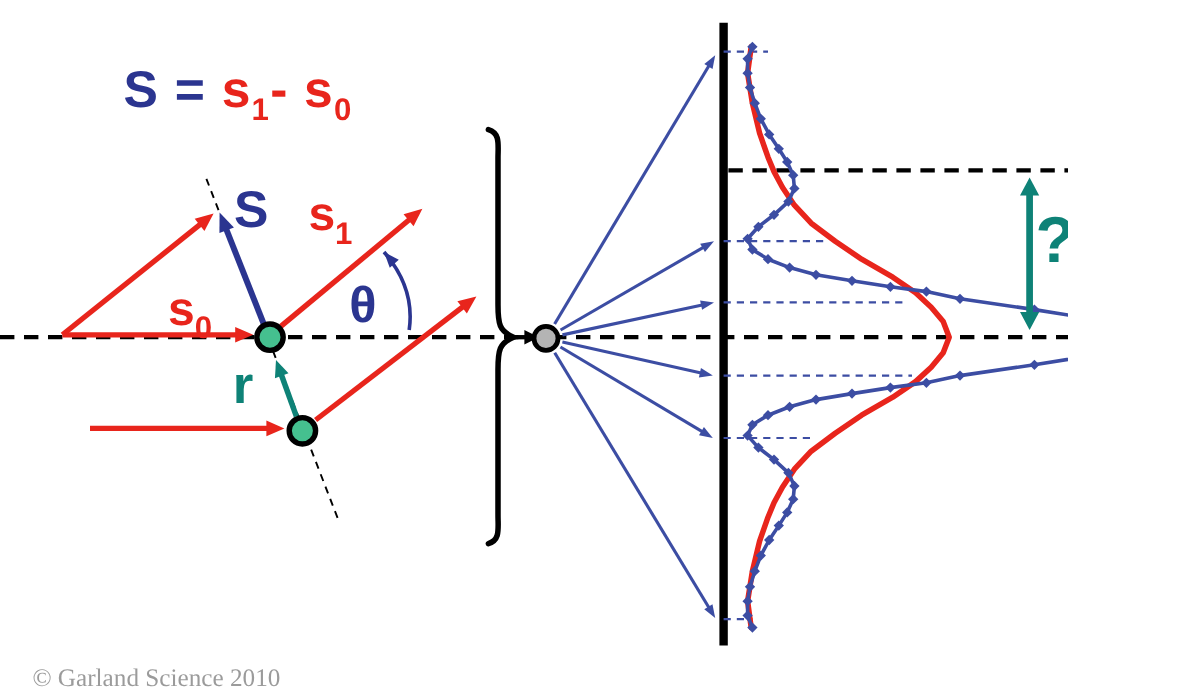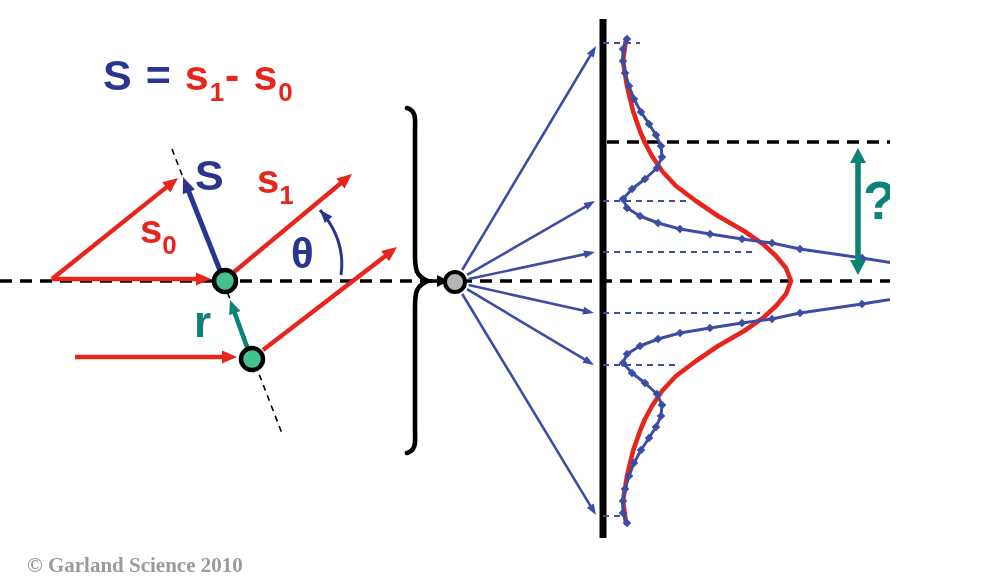--- a/index.html
+++ b/index.html
@@ -7,26 +7,26 @@
          font-family:"Liberation Sans",sans-serif;margin-top:16px;}
   #scene{position:absolute;left:0;top:0;}
   .lbl{position:absolute;line-height:1;white-space:nowrap;font-weight:bold;}
   .navy{color:#2b3590;}
   .red{color:#e8251c;}
   .teal{color:#0e8277;}
   .sub{font-size:26px;font-weight:bold;position:relative;top:11px;}
   #equation{left:103px;top:38px;font-size:43px;letter-spacing:1px;}
   #label-S{left:195px;top:138px;font-size:43px;}
   #label-s1{left:257px;top:143px;font-size:40px;}
-  #label-s0{left:140px;top:193px;font-size:40px;}
+  #label-s0{left:140px;top:222px;font-size:40px;}
   #label-theta{left:291px;top:217px;font-size:42px;font-weight:bold;}
   #label-r{left:194px;top:284px;font-size:44px;}
   #label-q{left:863px;top:157px;font-size:54px;}
   #copyright{position:absolute;left:27px;top:537px;font-family:"Liberation Serif",serif;
-             font-size:21px;color:#9b9b9b;font-weight:bold;}
+             font-size:21px;color:#9b9b9b;font-weight:normal;}
 </style>
 </head>
 <body>
 
 <div id="stage">
   <svg id="scene" width="1000" height="583" viewBox="0 0 1000 583">
       <g>
         <line x1="0" y1="265" x2="1000" y2="265" stroke="#000000" stroke-width="3.5" stroke-linecap="butt" stroke-dasharray="12 8"></line>
       </g>
       <g>

